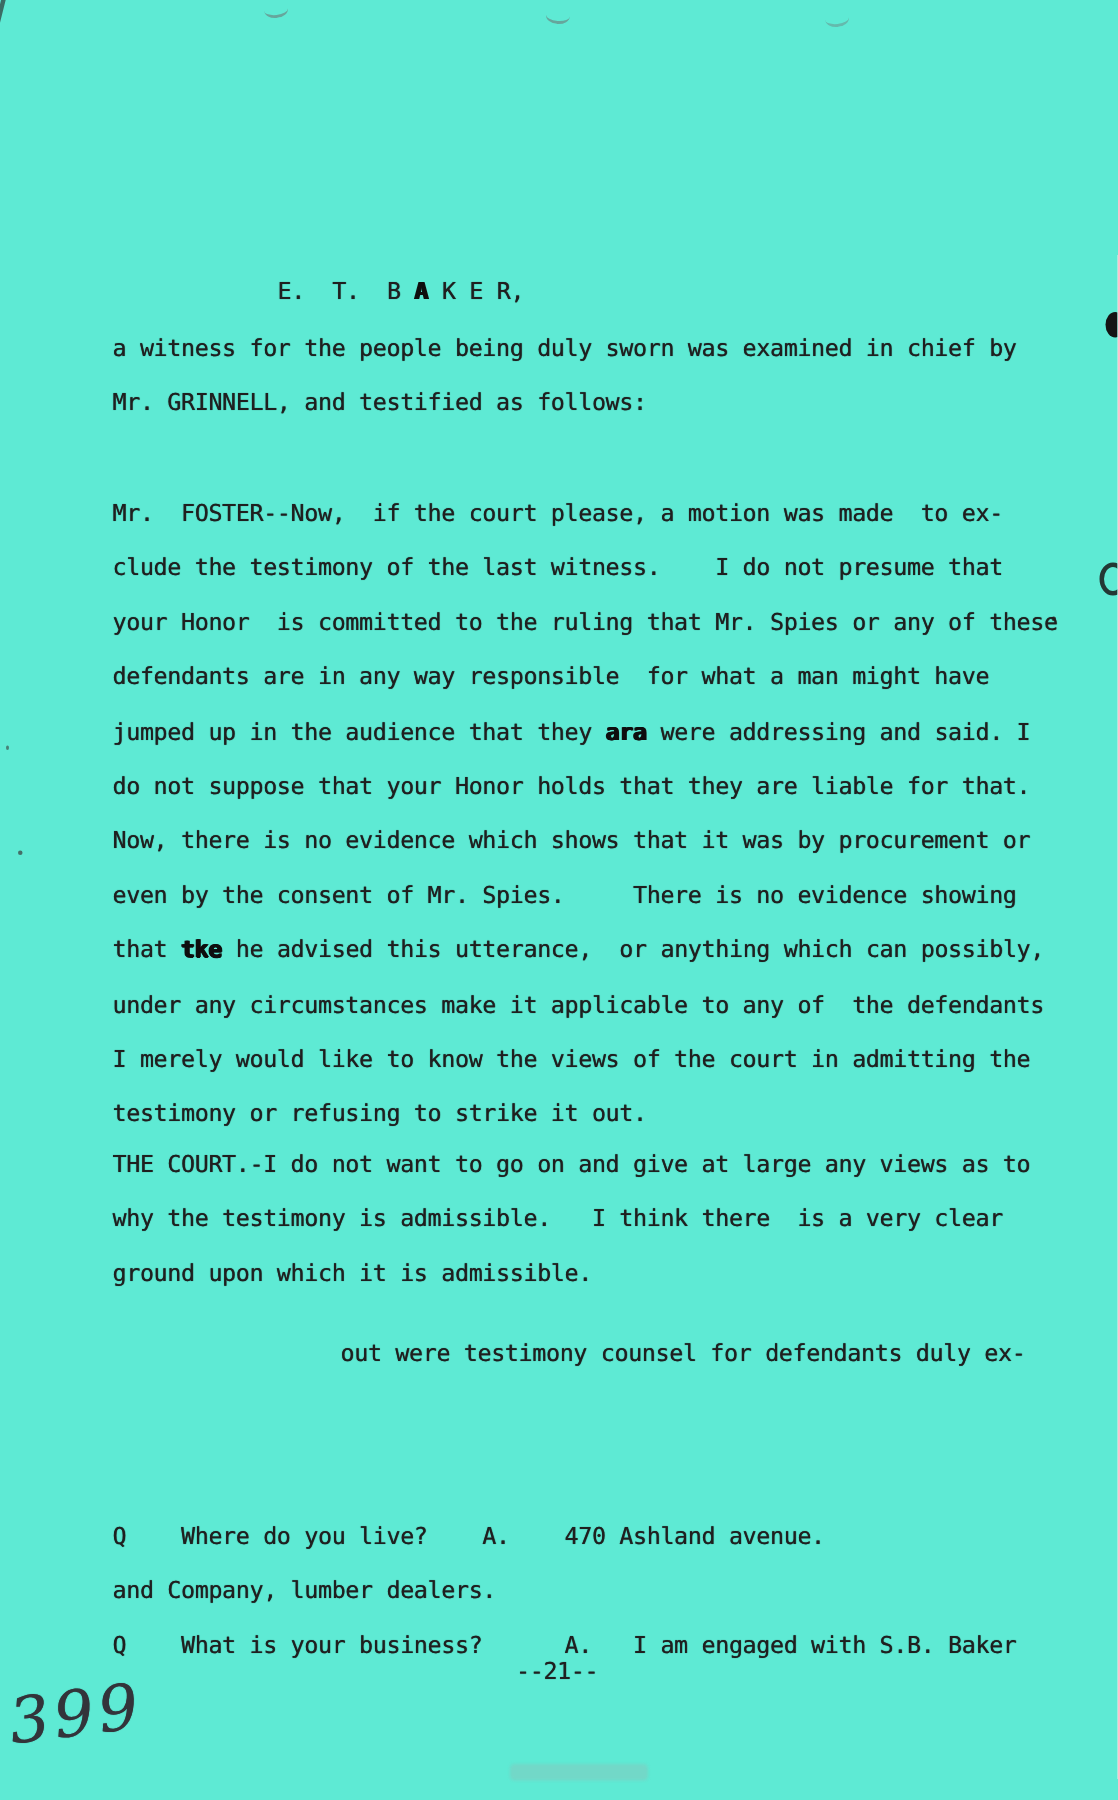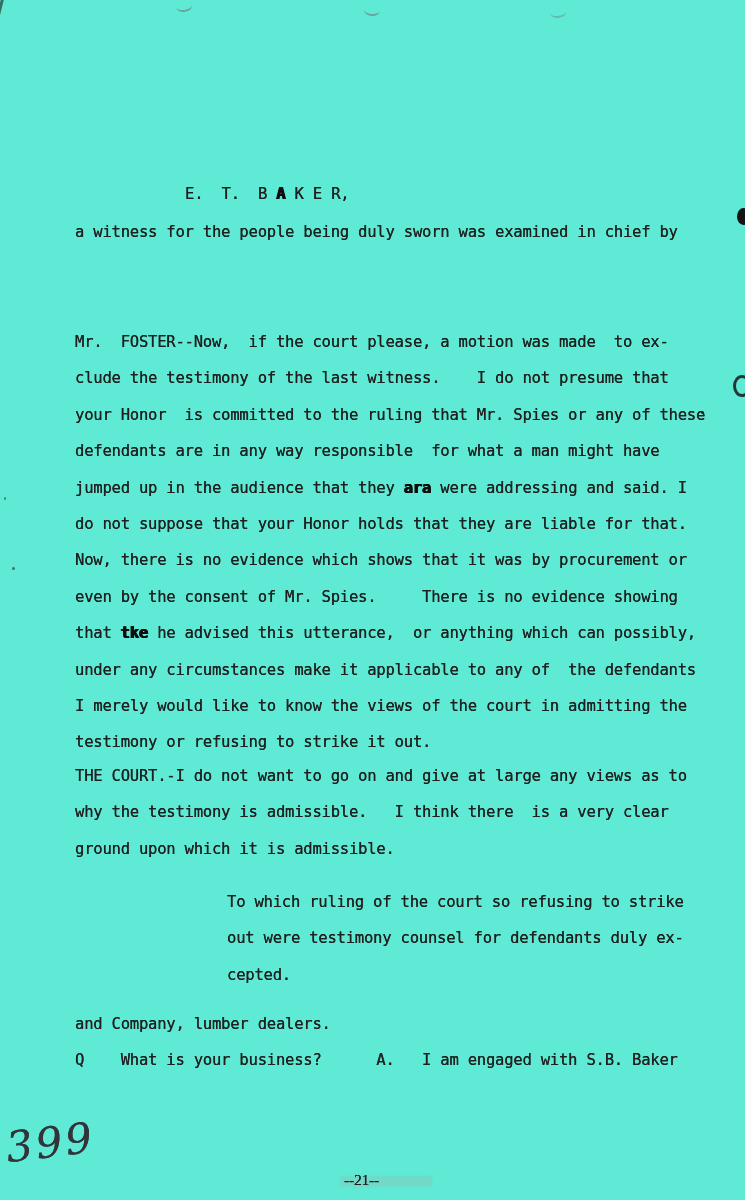--- a/index.html
+++ b/index.html
@@ -35,22 +35,21 @@
     text-shadow: 0.6px 0 0 #111, -0.6px 0 0 #111, 0 0.4px 0 #111;
   }
   .heading {
     position: absolute;
     left: 185px;
     top: 176px;
   }
   .page-number {
     position: absolute;
     left: 344px;
-    top: 1162px;
-    font-family: Liberation Serif, serif;
+    top: 1096px;
   }
   .handwritten {
     position: absolute;
     left: 6px;
     top: 1118px;
     font-family: "DejaVu Serif", serif;
     font-style: italic;
     font-size: 42px;
     letter-spacing: 3px;
     color: #33343a;
@@ -126,20 +125,21 @@
   <div class="edge-blob-2"></div>
   <div class="speck p1"></div>
   <div class="speck p2"></div>
   <div class="speck p3"></div>
   <div class="bottom-patch"></div>
 
   <div class="heading tline"><span>E.  T.  B </span><span class="struck">A</span><span> K E R,</span></div>
 
   <div class="block" style="top:214px">
     <div class="tline">a witness for the people being duly sworn was examined in chief by</div>
+    <div class="tline">Mr. GRINNELL, and testified as follows:</div>
   </div>
 
   <div class="block" style="top:758px">
     <div class="tline">THE COURT.-I do not want to go on and give at large any views as to</div>
     <div class="tline">why the testimony is admissible.   I think there  is a very clear</div>
     <div class="tline">ground upon which it is admissible.</div>
   </div>
 
   <div class="block" style="top:324px">
     <div class="tline">Mr.  FOSTER--Now,  if the court please, a motion was made  to ex-</div>
@@ -150,26 +150,25 @@
     <div class="tline">do not suppose that your Honor holds that they are liable for that.</div>
     <div class="tline">Now, there is no evidence which shows that it was by procurement or</div>
     <div class="tline">even by the consent of Mr. Spies.     There is no evidence showing</div>
     <div class="tline"><span>that </span><span class="struck">tke</span><span> he advised this utterance,  or anything which can possibly,</span></div>
     <div class="tline">under any circumstances make it applicable to any of  the defendants</div>
     <div class="tline">I merely would like to know the views of the court in admitting the</div>
     <div class="tline">testimony or refusing to strike it out.</div>
   </div>
 
   <div class="block" style="top:884px; left:215px">
-    <div class="tline">To which ruling of the court so refusing to strike</div>
     <div class="tline">out were testimony counsel for defendants duly ex-</div>
-    <div class="tline">cepted.</div>
   </div>
 
   <div class="block" style="top:1006px">
+    <div class="tline">Q    Where do you live?    A.    470 Ashland avenue.</div>
     <div class="tline">and Company, lumber dealers.</div>
     <div class="tline">Q    What is your business?      A.   I am engaged with S.B. Baker</div>
   </div>
 
   <div class="page-number tline">--21--</div>
 
   <div class="handwritten">399</div>
 
 </div>
 

